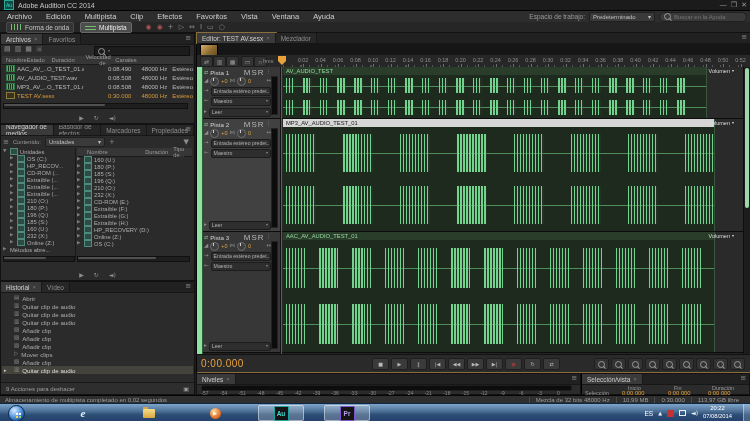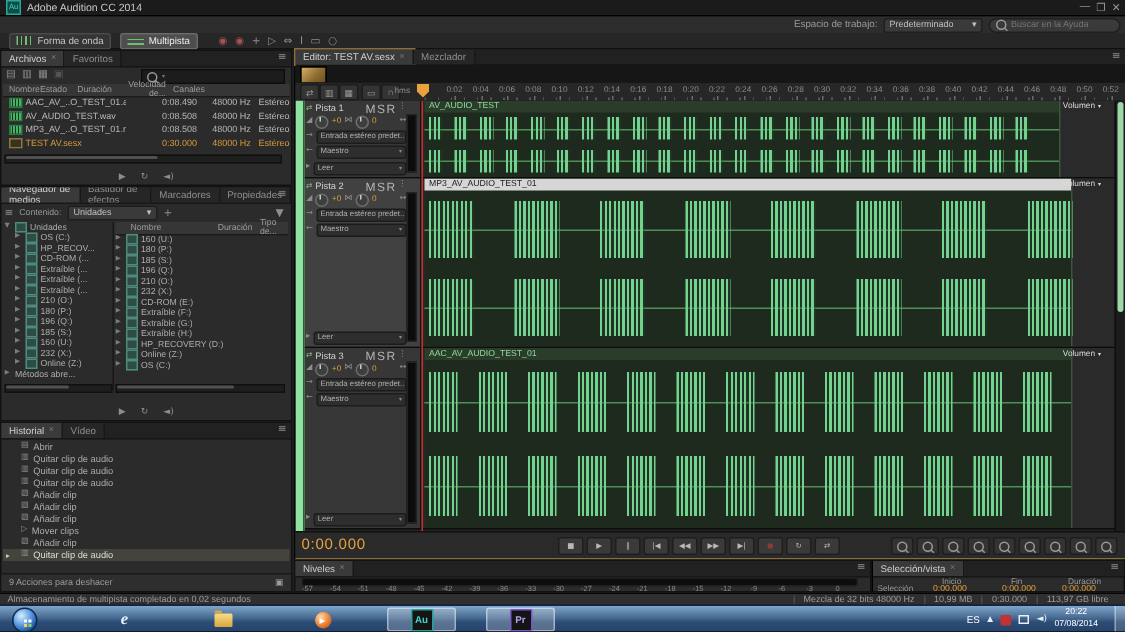--- a/index.html
+++ b/index.html
@@ -181,20 +181,31 @@
     <span class="appico">Au</span>
     <span class="t">Adobe Audition CC 2014</span>
     <span id="winbtns">
       <span>—</span>
       <span>❐</span>
       <span>✕</span>
     </span>
   </div>
 
   <div id="menubar" class="abs">
+    <div id="menu-items">
+        <div class="menu-item">Archivo</div>
+        <div class="menu-item">Edición</div>
+        <div class="menu-item">Multipista</div>
+        <div class="menu-item">Clip</div>
+        <div class="menu-item">Efectos</div>
+        <div class="menu-item">Favoritos</div>
+        <div class="menu-item">Vista</div>
+        <div class="menu-item">Ventana</div>
+        <div class="menu-item">Ayuda</div>
+      </div>
     <div id="menubar-right">
       <span id="workspace-label">Espacio de trabajo:</span>
       <span class="dd" style="width:58px">
         <span>Predeterminado</span>
         <span class="ico">▾</span>
       </span>
       <span id="help-search">
         <span class="mag"></span>
         <input readonly="" placeholder="Buscar en la Ayuda" style="">
       </span>

